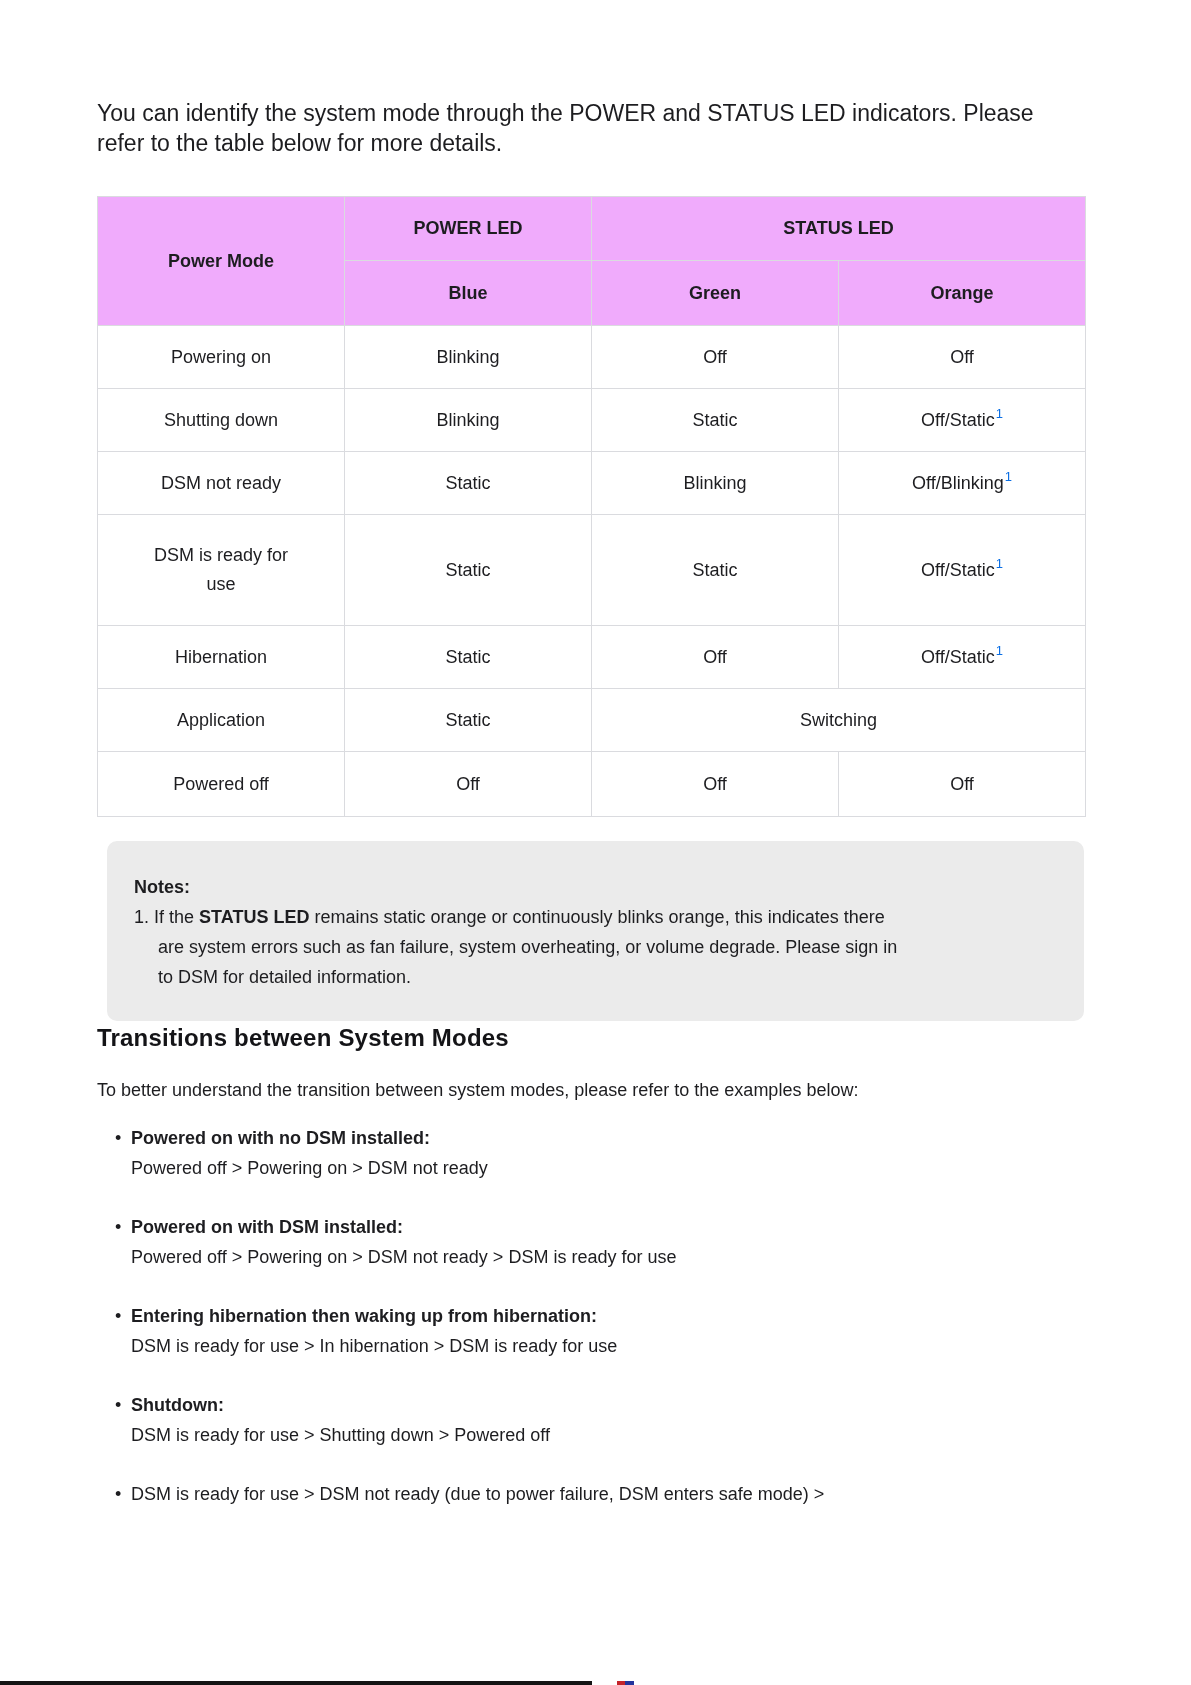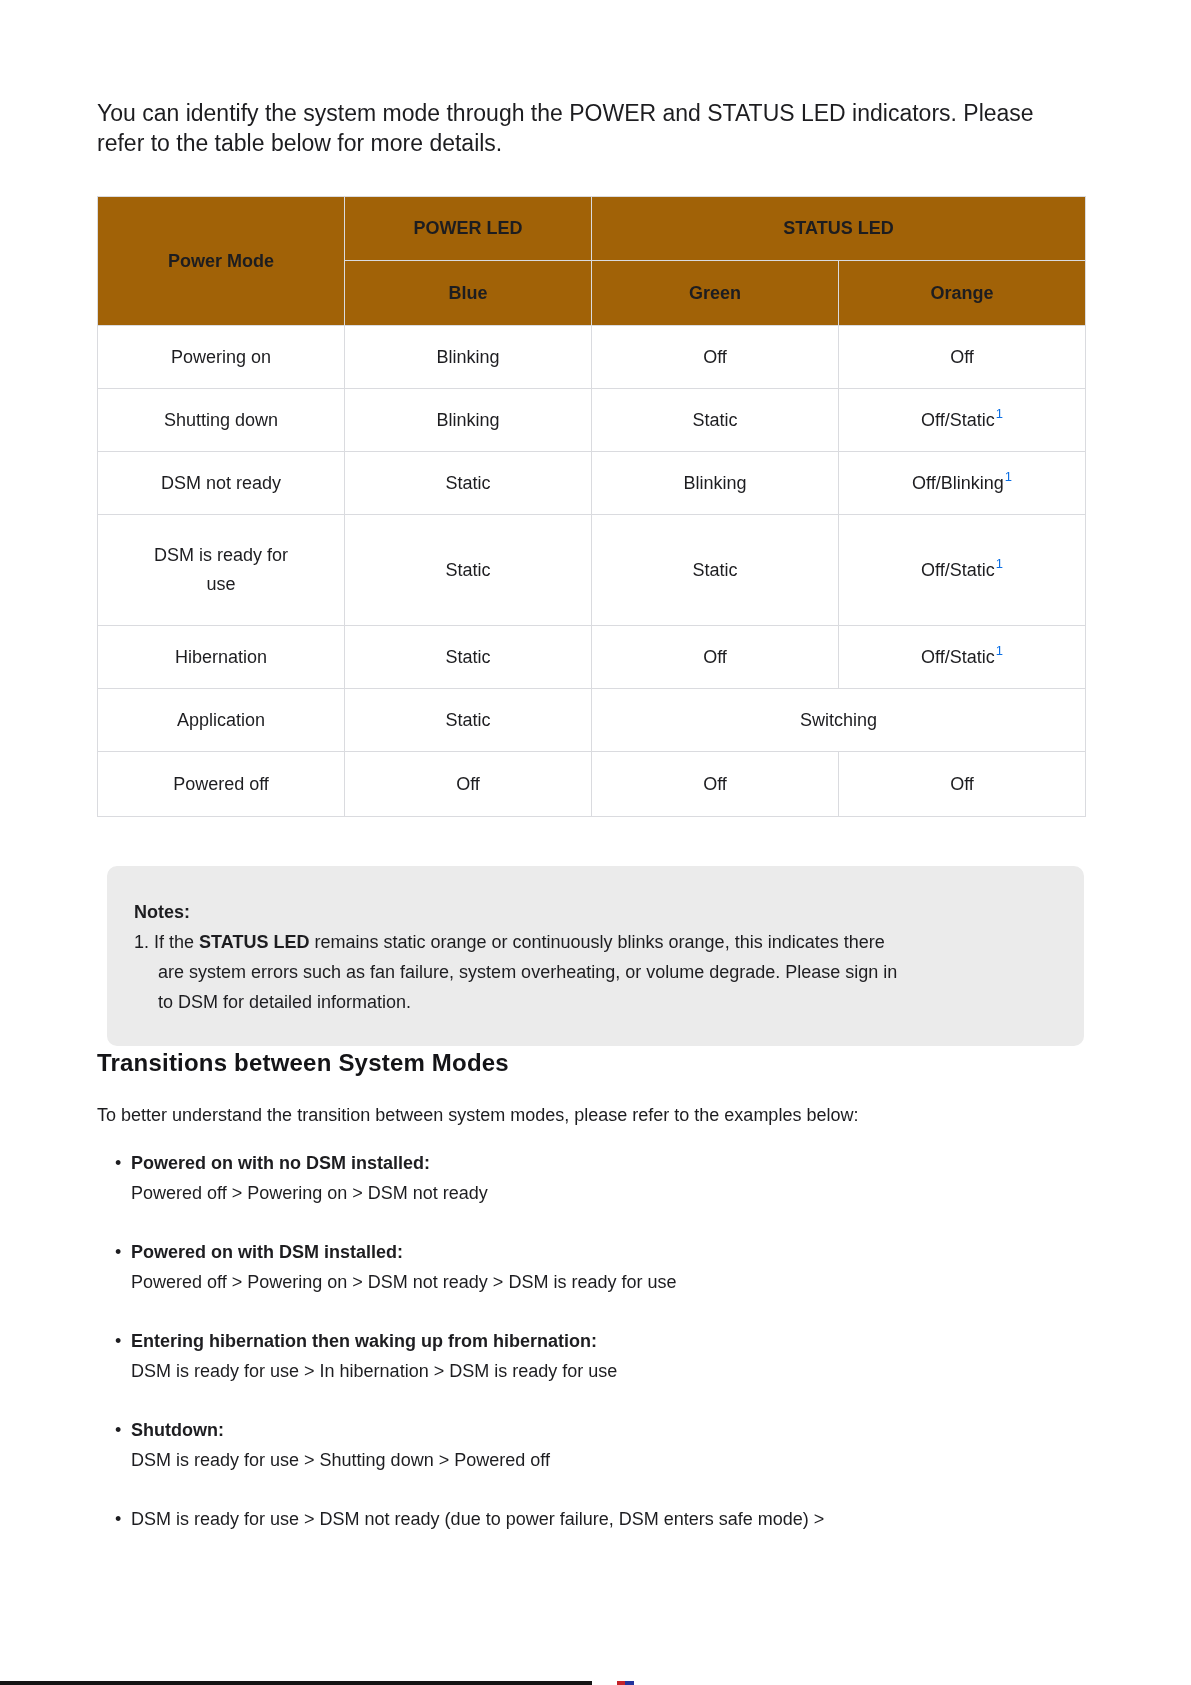--- a/index.html
+++ b/index.html
@@ -14,30 +14,30 @@
   .intro { margin-top:98px; font-size:23px; line-height:30px; color:#1d1d20; }
 
   table.led-table {
     margin-top:38px; width:989px; border-collapse:collapse;
     text-align:center; font-size:18px; table-layout:fixed;
   }
   table.led-table th, table.led-table td {
     border:1px solid #dadbdf; padding:0 42px; vertical-align:middle;
     line-height:29px; font-weight:normal;
   }
-  table.led-table thead th { background:#a16207; font-weight:bold; }
+  table.led-table thead th { background:#f0abfc; font-weight:bold; }
   tr.hrow1 { height:64px; } tr.hrow2 { height:65px; }
   tr.brow { height:63px; } tr.brow-tall { height:111px; } tr.brow-last { height:65px; }
   sup.fn {
     color:#0a6ee4; font-size:13px; position:relative; top:-1px;
     vertical-align:super; margin-left:1px; line-height:0;
   }
 
   .notes-box {
-    margin-top:49px; margin-left:10px; width:977px;
+    margin-top:24px; margin-left:10px; width:977px;
     background:#ebebeb; border-radius:10px;
     padding:31px 36px 29px 27px;
     font-size:18px; line-height:30px;
   }
   .notes-label { font-weight:bold; }
   .notes-list { list-style:none; width:780px; margin-top:0; }
   .notes-list li { padding-left:24px; text-indent:-24px; }
   .note-num { display:inline; }
   .bold { font-weight:bold; }
 

